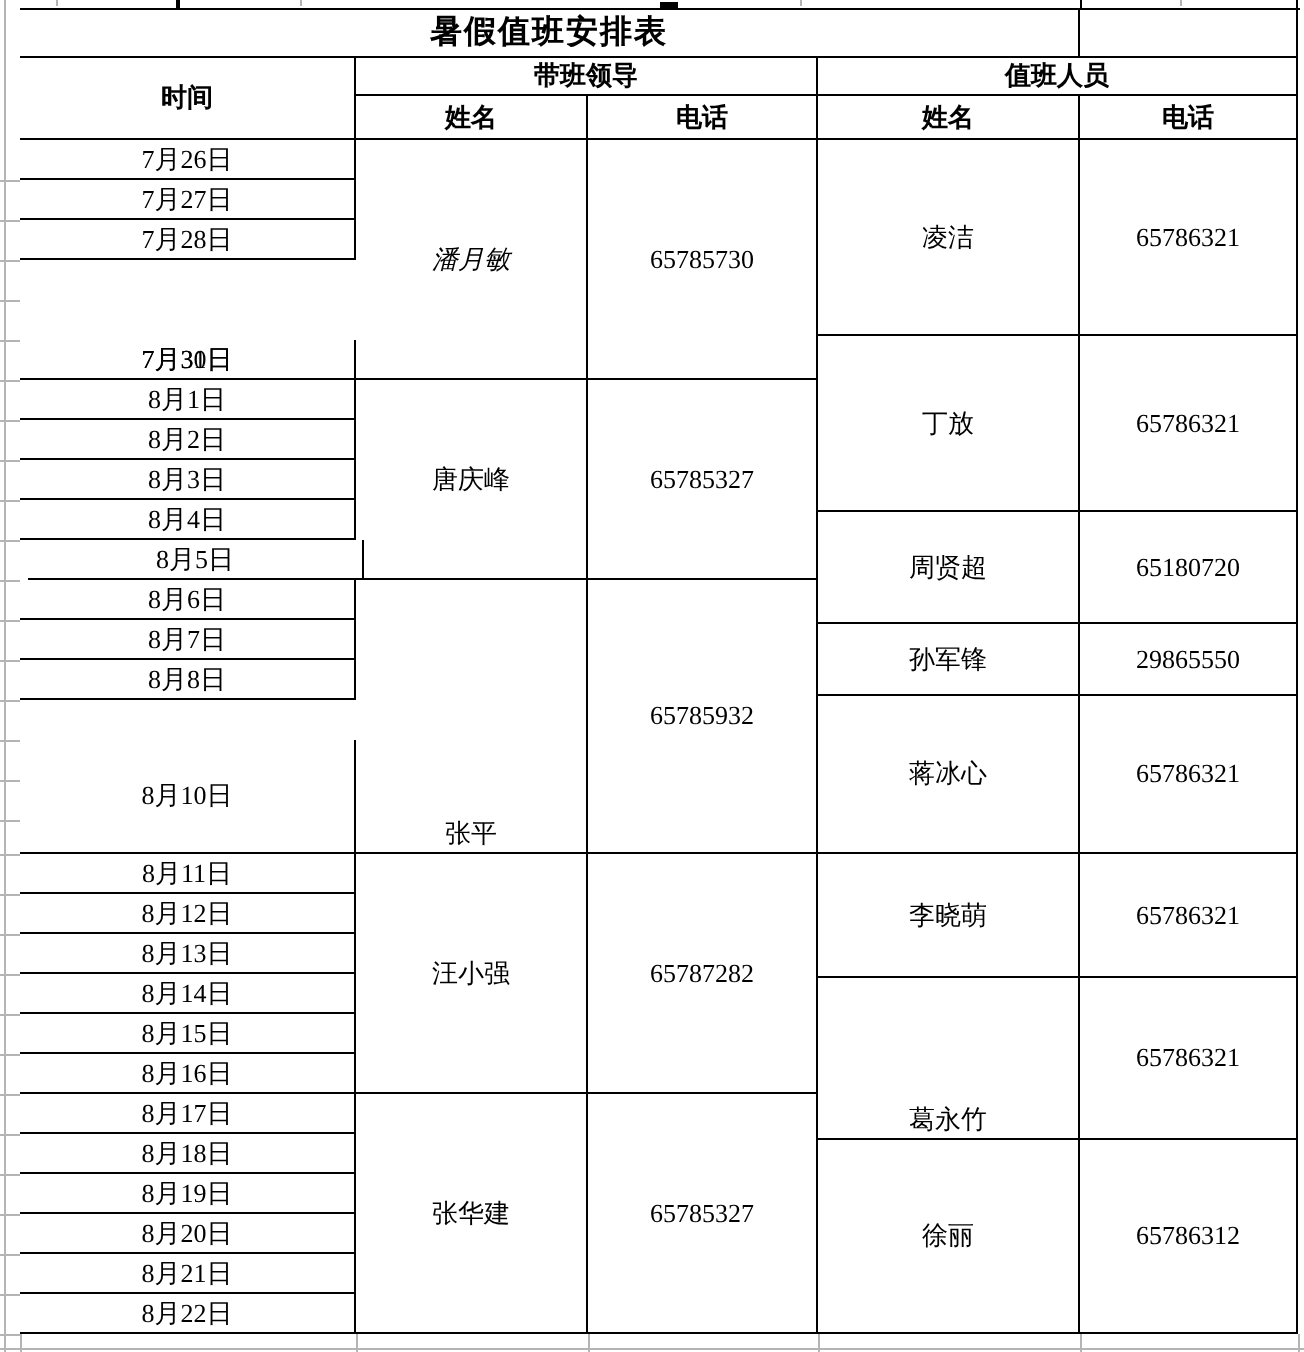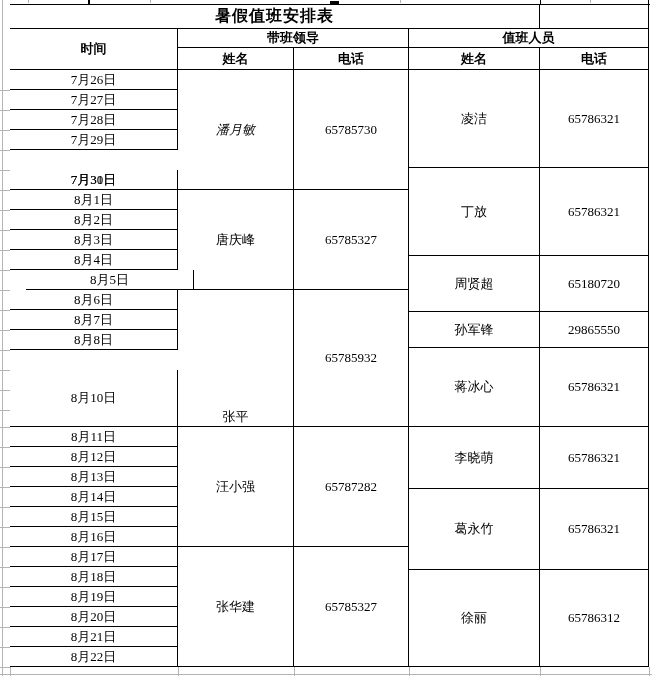--- a/index.html
+++ b/index.html
@@ -97,42 +97,39 @@
     </div>
     <div class="cell" style="left: 10px; top: 70px; width: 168px; height: 20px;">
       <span>7月26日</span>
     </div>
     <div class="cell" style="left: 10px; top: 90px; width: 168px; height: 20px;">
       <span>7月27日</span>
     </div>
     <div class="cell" style="left: 10px; top: 110px; width: 168px; height: 20px;">
       <span>7月28日</span>
     </div>
-    <div class="cell" style="left: 10px; top: 130px; width: 168px; height: 20px;">
-      <span>7月29日</span>
-    </div>
     <div class="cell" style="left: 10px; top: 150px; width: 168px; height: 20px; margin-top: 20px;">
       <span>7月30日</span>
     </div>
     <div class="cell" style="left: 10px; top: 170px; width: 168px; height: 20px;">
       <span>7月31日</span>
     </div>
     <div class="cell" style="left: 10px; top: 190px; width: 168px; height: 20px;">
       <span>8月1日</span>
     </div>
     <div class="cell" style="left: 10px; top: 210px; width: 168px; height: 20px; align-items: flex-end;">
       <span>8月2日</span>
     </div>
     <div class="cell" style="left: 10px; top: 230px; width: 168px; height: 20px;">
       <span>8月3日</span>
     </div>
     <div class="cell" style="left: 10px; top: 250px; width: 168px; height: 20px;">
       <span>8月4日</span>
     </div>
-    <div class="cell" style="left: 26px; top: 270px; width: 168px; height: 20px;">
+    <div class="cell" style="left: 14px; top: 270px; width: 168px; height: 20px;">
       <span>8月5日</span>
     </div>
     <div class="cell" style="left: 10px; top: 290px; width: 168px; height: 20px;">
       <span>8月6日</span>
     </div>
     <div class="cell" style="left: 10px; top: 310px; width: 168px; height: 20px;">
       <span>8月7日</span>
     </div>
     <div class="cell" style="left: 10px; top: 330px; width: 168px; height: 20px;">
       <span>8月8日</span>
@@ -235,21 +232,21 @@
     </div>
     <div class="cell" style="left: 540px; top: 348px; width: 109px; height: 79px;">
       <span>65786321</span>
     </div>
     <div class="cell" style="left: 409px; top: 427px; width: 131px; height: 62px;">
       <span>李晓萌</span>
     </div>
     <div class="cell" style="left: 540px; top: 427px; width: 109px; height: 62px;">
       <span>65786321</span>
     </div>
-    <div class="cell" style="left: 409px; top: 489px; width: 131px; height: 81px;">
+    <div class="cell" style="left: 409px; top: 489px; width: 131px; height: 81px; align-items: flex-end;">
       <span>葛永竹</span>
     </div>
     <div class="cell" style="left: 540px; top: 489px; width: 109px; height: 81px;">
       <span>65786321</span>
     </div>
     <div class="cell" style="left: 409px; top: 570px; width: 131px; height: 97px;">
       <span>徐丽</span>
     </div>
     <div class="cell" style="left: 540px; top: 570px; width: 109px; height: 97px;">
       <span>65786312</span>

